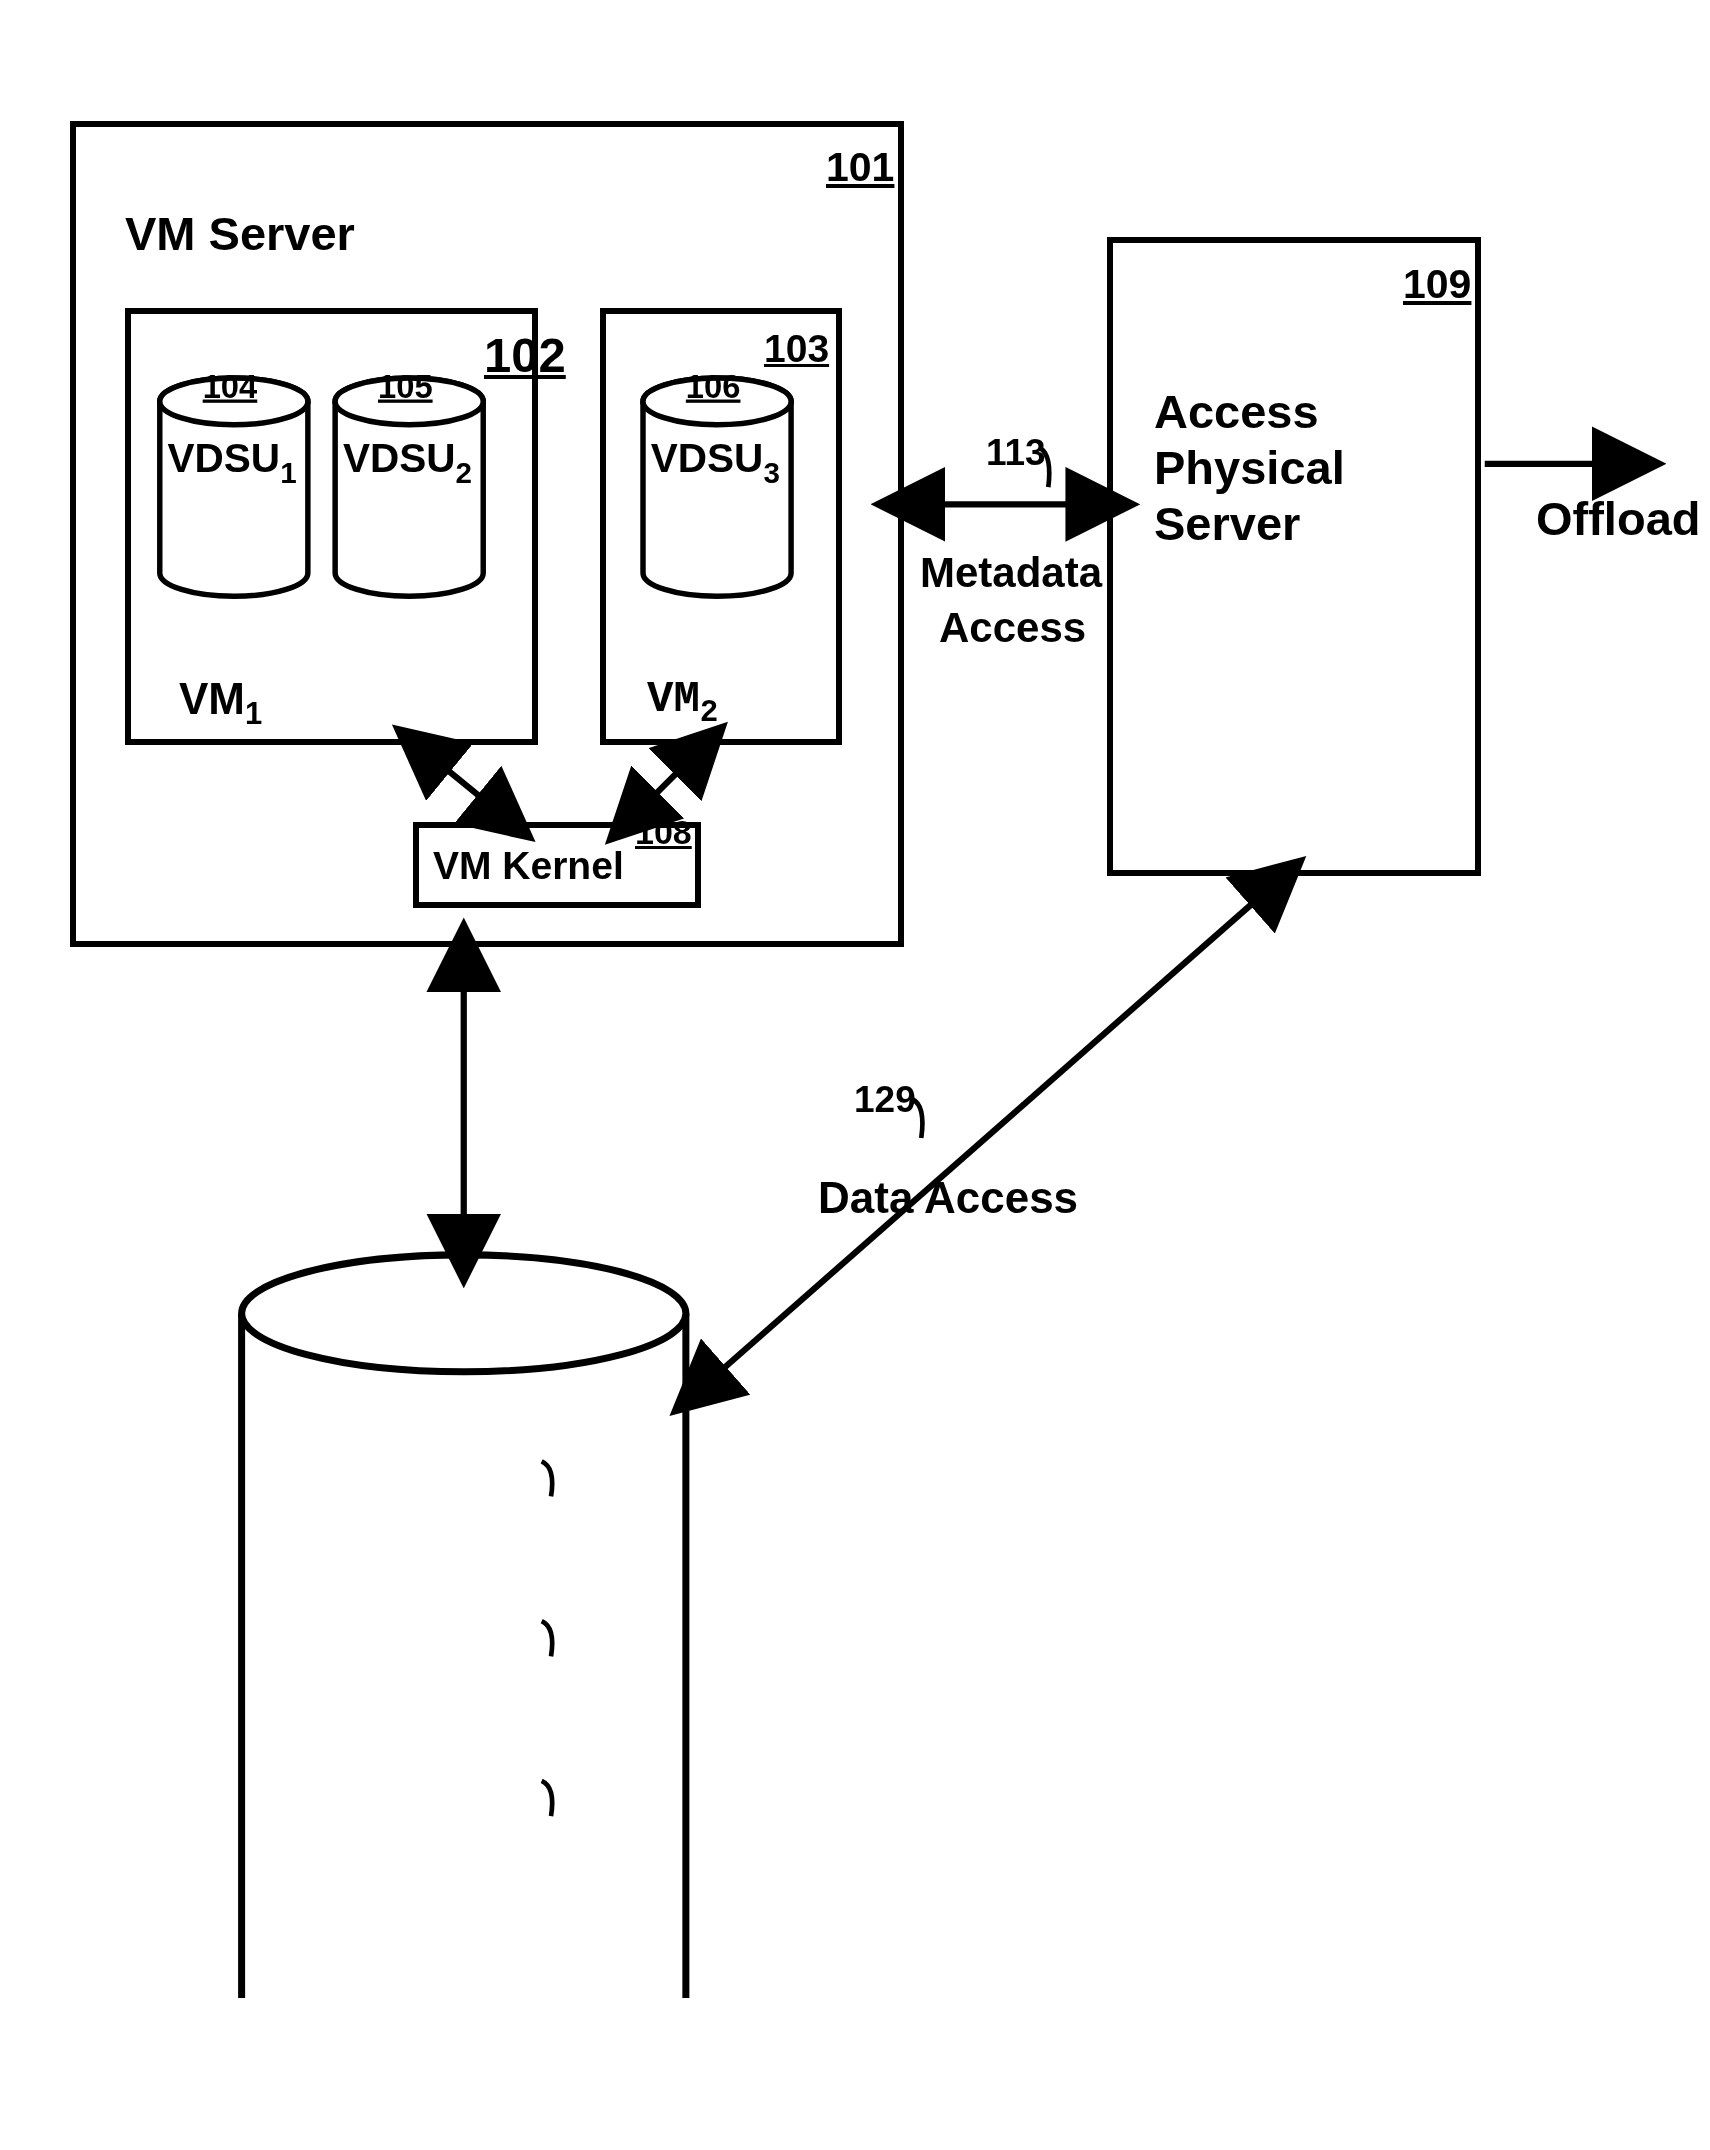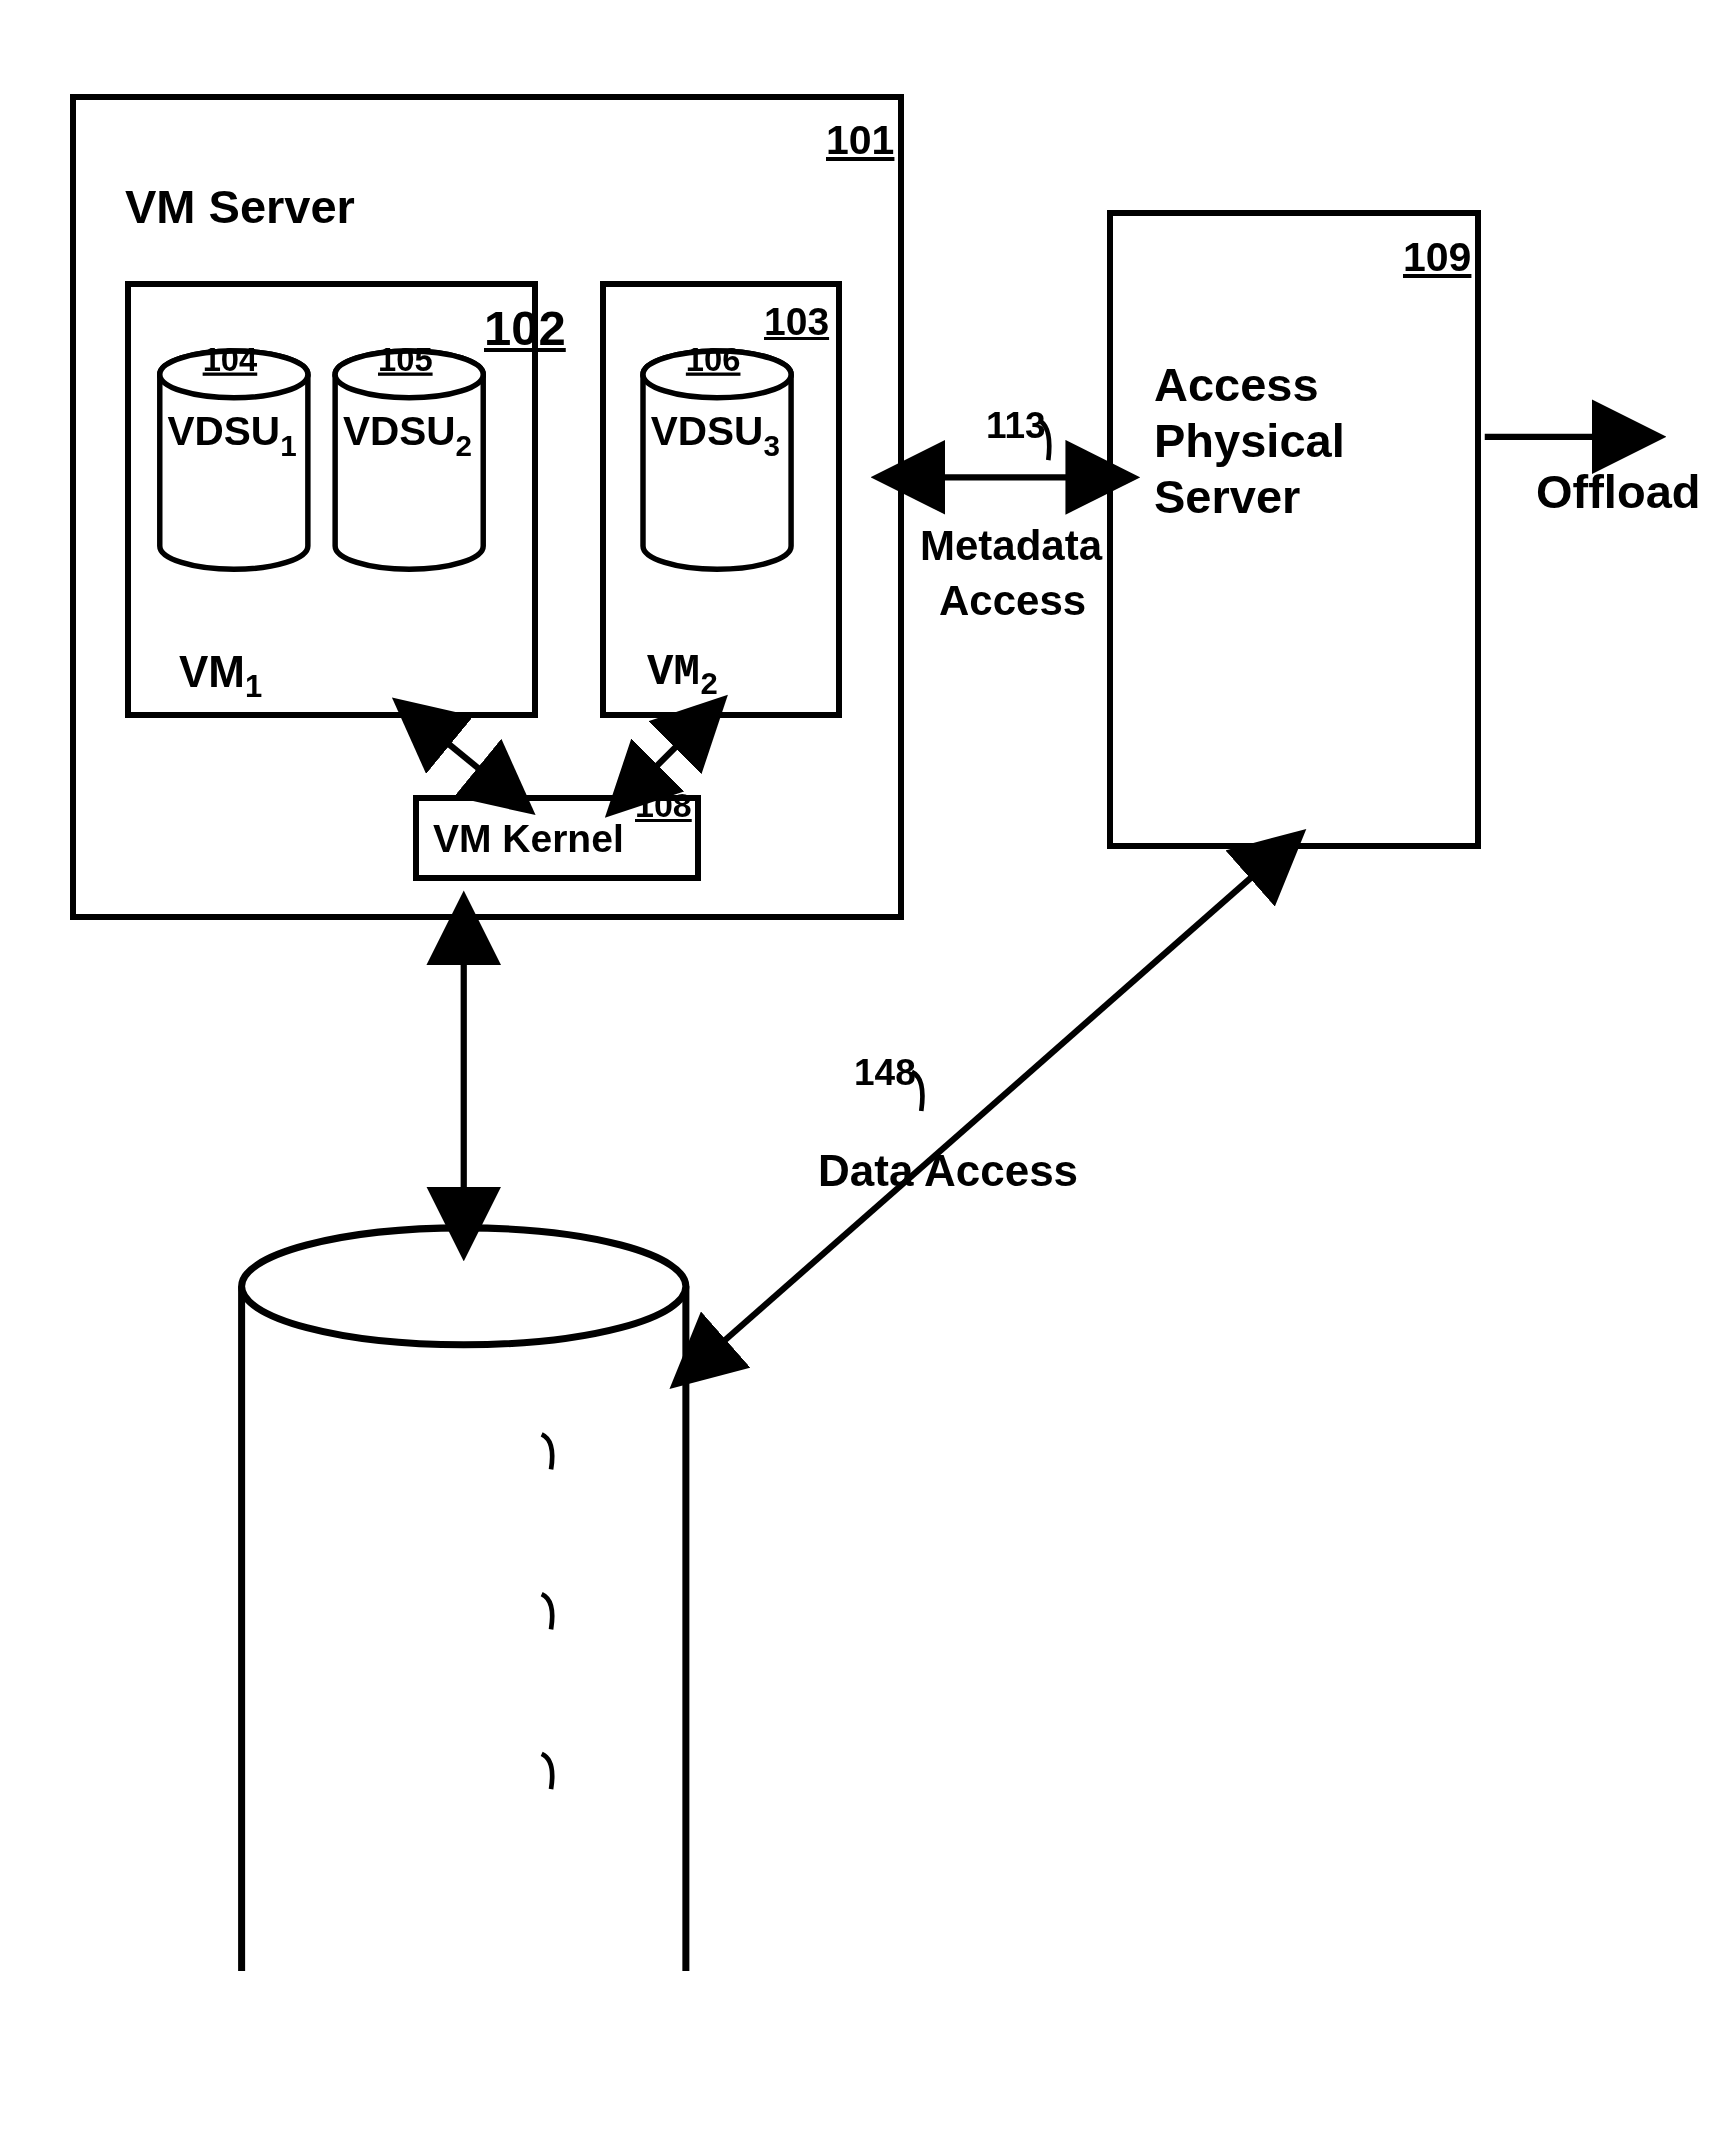--- a/index.html
+++ b/index.html
@@ -6,20 +6,21 @@
   body {
     margin: 0;
     padding: 0;
     font-family: Arial, Helvetica, sans-serif;
     background: #fff;
   }
   .canvas {
     position: relative;
     width: 1710px;
     height: 1971px;
+    margin-top: 27px;
   }
   .box {
     position: absolute;
     border: 6.2px solid #000;
     background: #fff;
   }
   .label {
     position: absolute;
     font-weight: bold;
     color: #000;
@@ -73,21 +74,21 @@
   <div class="label" style="left:1154px; top:357px; font-size:47px;">Access</div>
   <div class="label" style="left:1154px; top:413px; font-size:47px;">Physical</div>
   <div class="label" style="left:1154px; top:469px; font-size:47px;">Server</div>
 
   <div class="label" style="left:1536px; top:464px; font-size:47px;">Offload</div>
 
   <div class="label" style="left:986px; top:405px; font-size:37px;">113</div>
   <div class="label" style="left:920px; top:522px; font-size:42px;">Metadata</div>
   <div class="label" style="left:939px; top:577px; font-size:42px;">Access</div>
 
-  <div class="label" style="left:854px; top:1052px; font-size:37px;">148</div>
+  <div class="label" style="left:854px; top:1052px; font-size:37px;">129</div>
   <div class="label" style="left:818px; top:1146px; font-size:44px;">Data Access</div>
 
   <div class="label" style="left:316px; top:1333px; font-size:45px;">pDSU</div>
   <div class="ref" style="left:565px; top:1329px; font-size:39px;">107</div>
 
   <div class="inner-box" style="left:312px; top:1473px; width:312px; height:86px;"></div>
   <div class="label" style="left:335px; top:1493px; font-size:41px;">redo log</div>
   <div class="label" style="left:479px; top:1419px; font-size:37px;">110</div>
 
   <div class="inner-box" style="left:312px; top:1633px; width:312px; height:86px;"></div>

